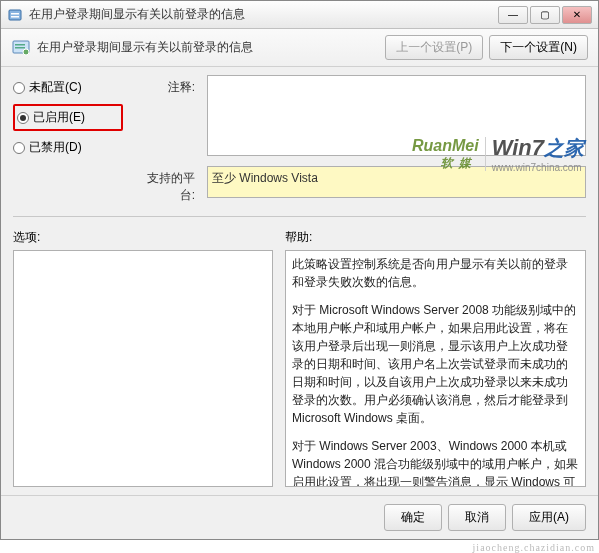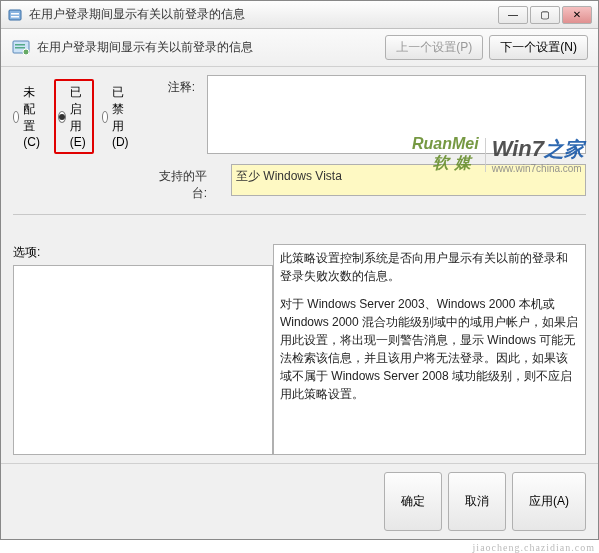--- a/index.html
+++ b/index.html
@@ -11,45 +11,45 @@
 .win-btns { display: flex; gap: 2px; }
 .win-btn { width: 30px; height: 18px; border: 1px solid #b0b0b0; background: linear-gradient(#fafafa,#e8e8e8); display: flex; align-items: center; justify-content: center; font-size: 10px; border-radius: 2px; }
 .win-btn.close { background: linear-gradient(#f5c0c0,#e09090); }
 .header-row { display: flex; align-items: center; padding: 6px 10px; gap: 6px; background: linear-gradient(#fafafa,#f0f0f0); border-bottom: 1px solid #d0d0d0; }
 .header-icon { width: 20px; height: 20px; display:flex; align-items:center; justify-content:center; }
 .header-text { flex: 1; font-size: 12px; color: #333; }
 .nav-btn { padding: 3px 10px; font-size: 12px; border: 1px solid #b0b0b0; background: linear-gradient(#fdfdfd,#e7e7e7); border-radius: 3px; }
 .nav-btn[disabled] { color: #999; }
 .content { flex: 1; display: flex; flex-direction: column; padding: 8px 12px; gap: 4px; position: relative; overflow: hidden; }
 .row-top { display: flex; gap: 12px; }
-.radio-col { width: 110px; display: flex; flex-direction: row; gap: 8px; padding-top: 4px; }
+.radio-col { width: 110px; display: flex; flex-direction: column; gap: 8px; padding-top: 4px; }
 .radio-item { display: flex; align-items: center; gap: 4px; }
 .radio-circle { width: 12px; height: 12px; border: 1px solid #777; border-radius: 50%; display:flex; align-items:center; justify-content:center; background:#fff; }
 .radio-circle.checked::after { content:""; width:6px; height:6px; background:#333; border-radius:50%; }
 .highlight { border: 2px solid #e00000; padding: 3px 2px; border-radius: 2px; }
 .label-col { width: 60px; text-align: right; padding-top: 4px; color: #333; }
 .field { flex:1; border:1px solid #b0b0b0; background:#fff; }
 .comment-field { height: 52px; resize:none; width:100%; border:none; outline:none; padding:2px; font-family:inherit; font-size:12px; }
-.platform-row { display:flex; gap:24px; align-items:flex-start; margin-top:6px; }
+.platform-row { display:flex; gap:12px; align-items:flex-start; margin-top:6px; }
 .platform-field { flex:1; border:1px solid #b0b0b0; background:#fef9c3; padding:3px 4px; height:32px; color:#333; }
 .sep { border:none; border-top:1px solid #c8c8c8; margin:8px 0; }
-.bottom-area { flex:1; display:flex; overflow:hidden;margin-top:17px; }
+.bottom-area { flex:1; display:flex; gap:12px; overflow:hidden; }
 .options-col { width: 260px; display:flex; flex-direction:column; }
 .options-col .hdr { padding-bottom:4px; }
 .options-box { flex:1; border:1px solid #b0b0b0; background:#fff; }
 .help-col { flex:1; display:flex; flex-direction:column; }
 .help-col .hdr { padding-bottom:4px; }
 .help-box { flex:1; border:1px solid #b0b0b0; background:#fff; padding:4px 6px; overflow:auto; color:#222; line-height:1.5; }
 .help-box p { margin-bottom:10px; }
 .btn-row { display:flex; justify-content:flex-end; gap:6px; padding:8px 12px; border-top:1px solid #d0d0d0; background:#f0f0f0; }
-.btn { padding:20px 16px; font-size:12px; border:1px solid #b0b0b0; background:linear-gradient(#fdfdfd,#e7e7e7); border-radius:3px; }
+.btn { padding:4px 16px; font-size:12px; border:1px solid #b0b0b0; background:linear-gradient(#fdfdfd,#e7e7e7); border-radius:3px; }
 .watermark { position:absolute; top:68px; right:14px; display:flex; align-items:center; gap:6px; pointer-events:none; opacity:0.9; }
 .wm-ruanmei { font-family: Arial; font-weight:bold; font-style:italic; }
 .wm-ruanmei .r1 { color:#688f2f; font-size:16px; }
-.wm-ruanmei .cn { color:#688f2f; font-size:16px; display:block; text-align:right; letter-spacing:6px; padding-right:2px; }
+.wm-ruanmei .cn { color:#688f2f; font-size:12px; display:block; text-align:right; letter-spacing:6px; padding-right:2px; }
 .wm-win7 { font-family: Arial; font-weight:bold; font-style:italic; text-align:left; }
 .wm-win7 .w { color:#404040; font-size:22px;text-align:center; }
 .wm-win7 .cn { color:#1858a8; font-size:20px; }
 .wm-win7 .url { color:#888; font-size:10px; font-style:normal; font-weight:normal; display:block; }
 .footer-credit { position:absolute; right:4px; bottom:0; color:#bbb; font-size:10px; font-family: SimSun, serif; letter-spacing:1px; }
 </style>
 </head>
 <body>
 
 <div class="window">
@@ -116,22 +116,24 @@
     </div>
 
     <hr class="sep">
 
     <div class="bottom-area">
       <div class="options-col">
         <div class="hdr">选项:</div>
         <div class="options-box"></div>
       </div>
       <div class="help-col">
+        <div class="hdr">帮助:</div>
         <div class="help-box">
           <p>此策略设置控制系统是否向用户显示有关以前的登录和登录失败次数的信息。</p>
+          <p>对于 Microsoft Windows Server 2008 功能级别域中的本地用户帐户和域用户帐户，如果启用此设置，将在该用户登录后出现一则消息，显示该用户上次成功登录的日期和时间、该用户名上次尝试登录而未成功的日期和时间，以及自该用户上次成功登录以来未成功登录的次数。用户必须确认该消息，然后才能登录到 Microsoft Windows 桌面。</p>
           <p>对于 Windows Server 2003、Windows 2000 本机或 Windows 2000 混合功能级别域中的域用户帐户，如果启用此设置，将出现一则警告消息，显示 Windows 可能无法检索该信息，并且该用户将无法登录。因此，如果该域不属于 Windows Server 2008 域功能级别，则不应启用此策略设置。</p>
 
         </div>
       </div>
     </div>
 
     <div class="watermark">
       <div class="wm-ruanmei">
         <span class="r1">RuanMei</span>
         <span class="cn">软媒</span>

